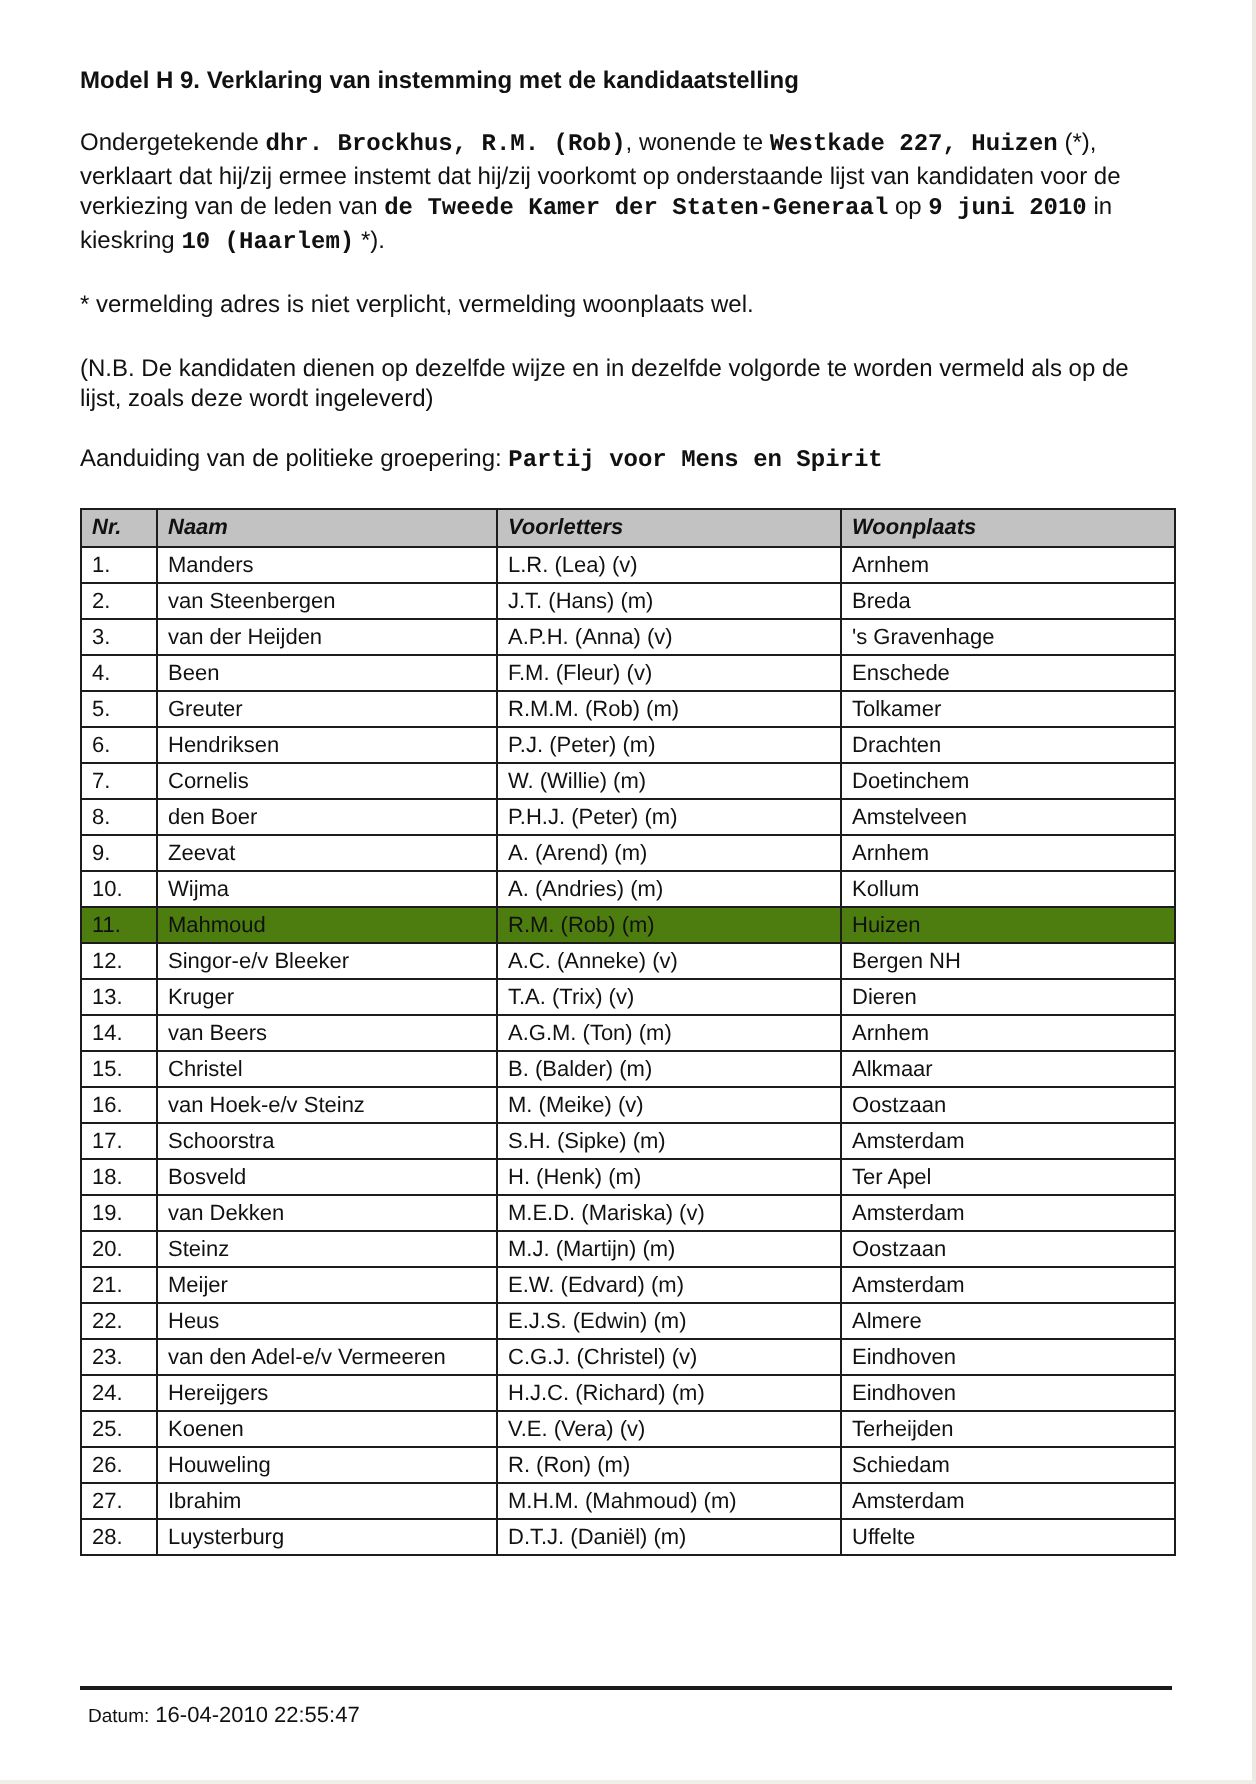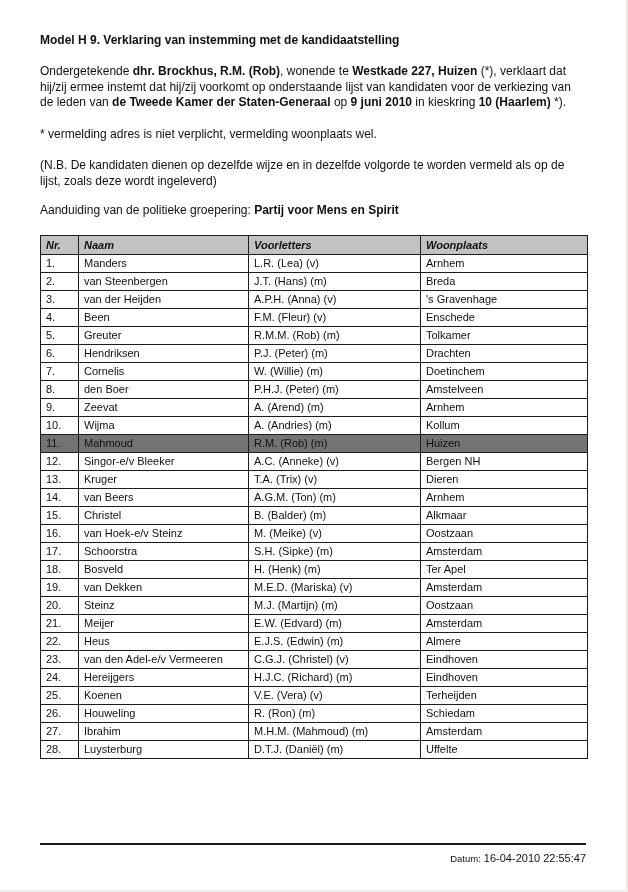--- a/index.html
+++ b/index.html
@@ -20,21 +20,21 @@
     font-size: 12px;
     font-weight: bold;
     margin-bottom: 17px;
   }
   .para {
     font-size: 12px;
     line-height: 15.5px;
     margin-bottom: 16px;
     max-width: 556px;
   }
-  .b { font-weight: bold; }
+  .b { font-weight: bold; font-family: Liberation Mono, monospace; }
   .table-wrap { margin-top: 0; }
   table.ctable {
     border-collapse: collapse;
     width: 547px;
     table-layout: fixed;
     font-size: 11px;
   }
   table.ctable th, table.ctable td {
     border: 1px solid #1c1c1c;
     padding: 0 5px;
@@ -53,21 +53,21 @@
   col.c-voor { width: 172px; }
   col.c-woon { width: 167px; }
   .footer {
     position: absolute;
     left: 40px;
     top: 843px;
     width: 546px;
     border-top: 2px solid #1a1a1a;
     padding-top: 7px;
   }
-  .footer-text { font-size: 11px; padding-left: 4px; text-align: right; }
+  .footer-text { font-size: 11px; padding-left: 4px; }
   .footer-label { font-size: 9.5px; }
 </style>
 </head>
 <body>
 
 <div class="content">
 
   <h1 class="doc-title">Model H 9. Verklaring van instemming met de kandidaatstelling</h1>
 
   <p class="para"><span>Ondergetekende </span><span class="b">dhr. Brockhus, R.M. (Rob)</span><span>, wonende te </span><span class="b">Westkade 227, Huizen</span><span> (*), verklaart dat hij/zij ermee instemt dat hij/zij voorkomt op onderstaande lijst van kandidaten voor de verkiezing van de leden van </span><span class="b">de Tweede Kamer der Staten-Generaal</span><span> op </span><span class="b">9 juni 2010</span><span> in kieskring </span><span class="b">10 (Haarlem)</span><span> *).</span></p>
@@ -148,21 +148,21 @@
             <td>Zeevat</td>
             <td>A. (Arend) (m)</td>
             <td>Arnhem</td>
           </tr>
           <tr>
             <td>10.</td>
             <td>Wijma</td>
             <td>A. (Andries) (m)</td>
             <td>Kollum</td>
           </tr>
-          <tr style="background: #737373;">
+          <tr style="background: #4d7c0f;">
             <td>11.</td>
             <td>Mahmoud</td>
             <td>R.M. (Rob) (m)</td>
             <td>Huizen</td>
           </tr>
           <tr>
             <td>12.</td>
             <td>Singor-e/v Bleeker</td>
             <td>A.C. (Anneke) (v)</td>
             <td>Bergen NH</td>

